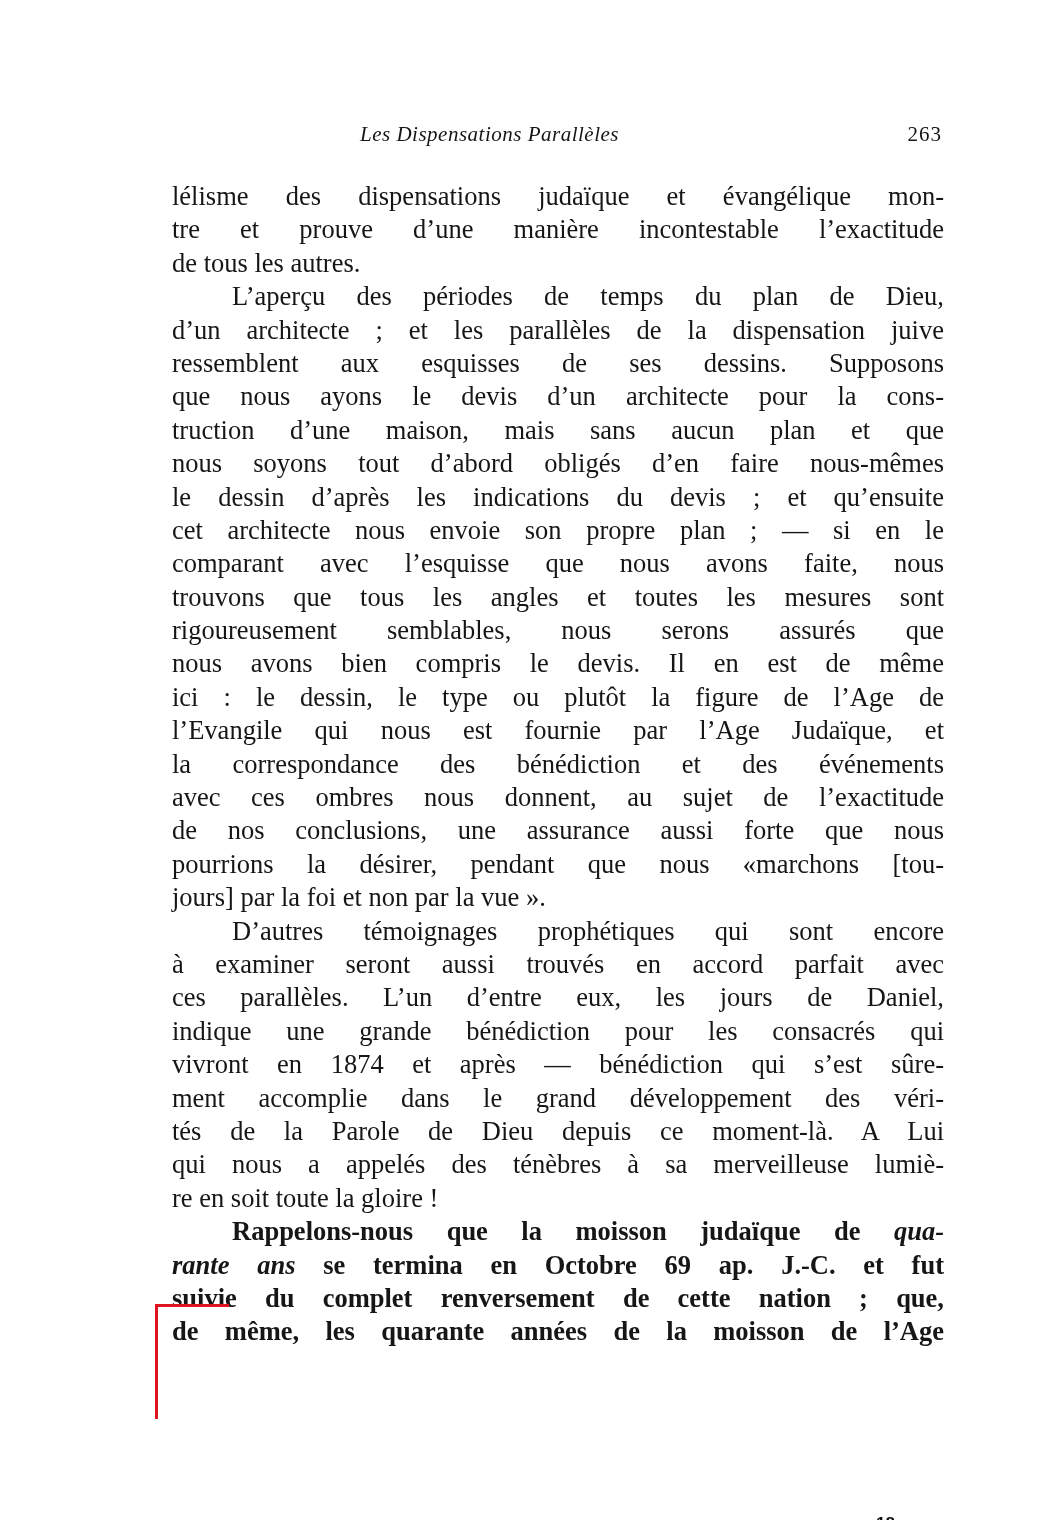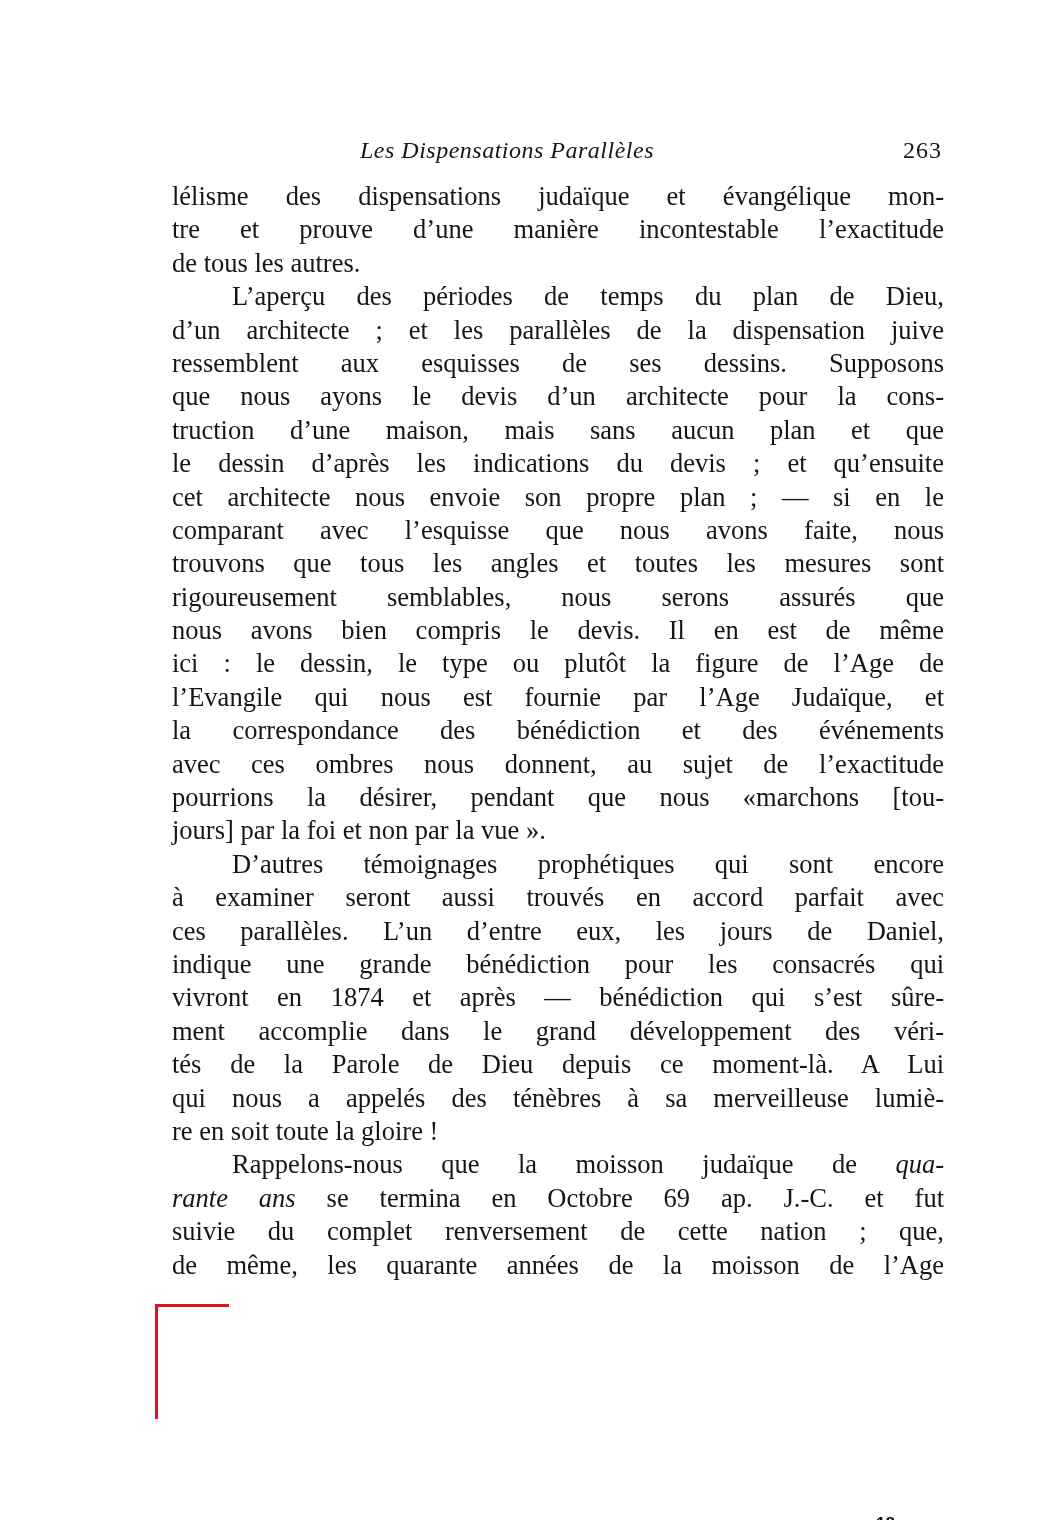--- a/index.html
+++ b/index.html
@@ -10,25 +10,25 @@
     body {
       width: 1050px;
       height: 1520px;
       position: relative;
       overflow: hidden;
       color: #161616;
       font-family: "Liberation Serif", "DejaVu Serif", serif;
     }
     .running-head {
       position: absolute;
-      top: 128px;
+      top: 112px;
       left: 172px;
       width: 776px;
       height: 44px;
-      font-size: 24px;
+      font-size: 21px;
       line-height: 44px;
     }
     .running-title {
       position: absolute;
       left: 188px;
       top: 0;
       font-style: italic;
       letter-spacing: 0.5px;
     }
     .page-number {
@@ -59,21 +59,21 @@
       padding-left: 60px;
     }
     .para {
       margin-bottom: 0;
     }
     .para + .para {
       margin-top: 0;
     }
     .p2 { margin-top: 4px; }
     .p3 { margin-top: 4px; }
-    .p4 { margin-top: 8px; }
+    .p4 { margin-top: 8px; font-weight: bold; }
     .it { font-style: italic; }
     .marker {
       position: absolute;
       left: 155px;
       top: 1304px;
       width: 74px;
       height: 115px;
     }
     .marker-h {
       position: absolute;
@@ -115,30 +115,32 @@
     <span class="line">tre et prouve d’une manière incontestable l’exactitude</span>
     <span class="line last">de tous les autres.</span>
   </div>
 
   <div class="para p2">
     <span class="line indent">L’aperçu des périodes de temps du plan de Dieu,</span>
     <span class="line">d’un architecte ; et les parallèles de la dispensation juive</span>
     <span class="line">ressemblent aux esquisses de ses dessins. Supposons</span>
     <span class="line">que nous ayons le devis d’un architecte pour la cons-</span>
     <span class="line">truction d’une maison, mais sans aucun plan et que</span>
+    <span class="line">nous soyons tout d’abord obligés d’en faire nous-mêmes</span>
     <span class="line">le dessin d’après les indications du devis ; et qu’ensuite</span>
     <span class="line">cet architecte nous envoie son propre plan ; — si en le</span>
     <span class="line">comparant avec l’esquisse que nous avons faite, nous</span>
     <span class="line">trouvons que tous les angles et toutes les mesures sont</span>
     <span class="line">rigoureusement semblables, nous serons assurés que</span>
     <span class="line">nous avons bien compris le devis. Il en est de même</span>
     <span class="line">ici : le dessin, le type ou plutôt la figure de l’Age de</span>
     <span class="line">l’Evangile qui nous est fournie par l’Age Judaïque, et</span>
     <span class="line">la correspondance des bénédiction et des événements</span>
     <span class="line">avec ces ombres nous donnent, au sujet de l’exactitude</span>
+    <span class="line">de nos conclusions, une assurance aussi forte que nous</span>
     <span class="line">pourrions la désirer, pendant que nous «marchons [tou-</span>
     <span class="line last">jours] par la foi et non par la vue ».</span>
   </div>
 
   <div class="para p3">
     <span class="line indent">D’autres témoignages prophétiques qui sont encore</span>
     <span class="line">à examiner seront aussi trouvés en accord parfait avec</span>
     <span class="line">ces parallèles. L’un d’entre eux, les jours de Daniel,</span>
     <span class="line">indique une grande bénédiction pour les consacrés qui</span>
     <span class="line">vivront en 1874 et après — bénédiction qui s’est sûre-</span>

